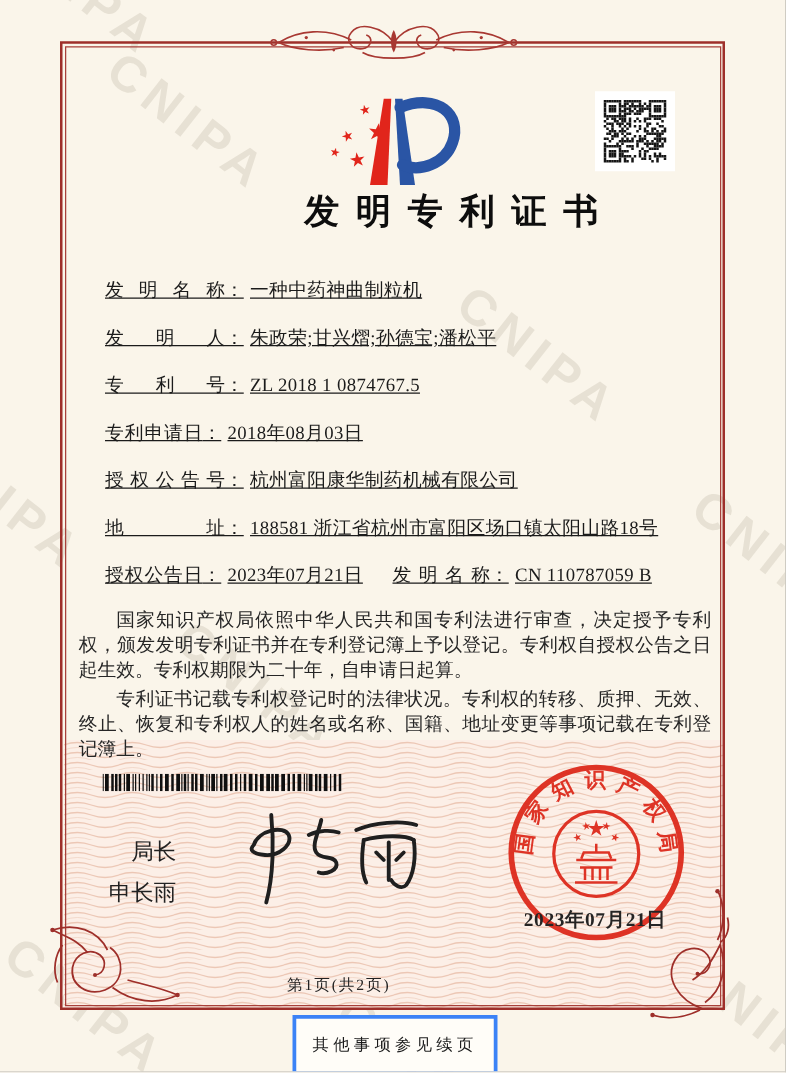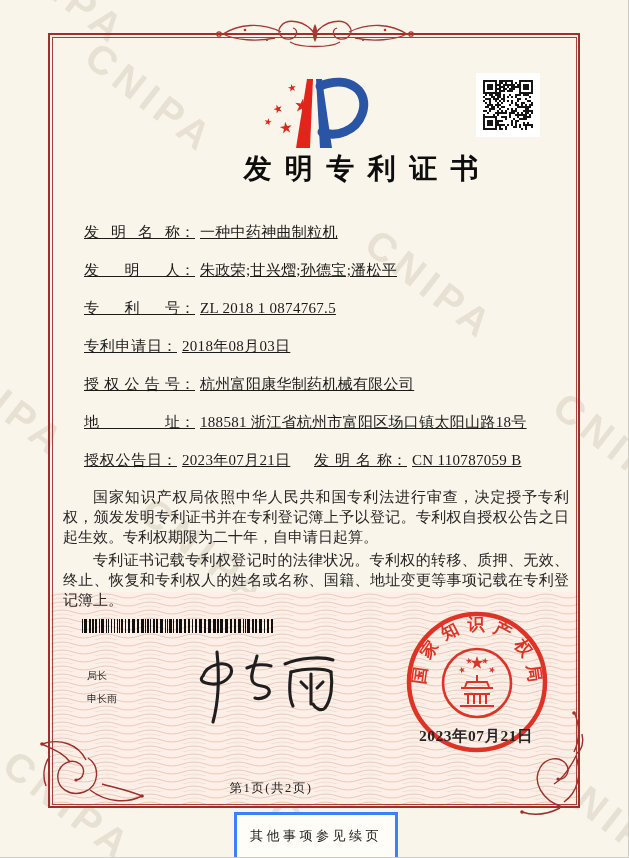--- a/index.html
+++ b/index.html
@@ -23,21 +23,21 @@
   .flabel5{width:78px;}
   .fcolon{display:inline-block;width:14px;}
   .fvalue{margin-left:6px;letter-spacing:0.3px;}
   .fvalue-fixed{width:118px;margin-right:14px;}
   .paras{position:absolute;left:63px;top:487px;width:506px;font-size:15px;line-height:20px;
          color:#262626;text-align:justify;}
   .paras p{margin:0 0 3px 0;text-indent:2em;}
   .band{position:absolute;left:51px;top:592px;}
   .barcode{position:absolute;left:82px;top:619px;}
   .officer{position:absolute;left:87px;top:669px;font-family:"Liberation Sans","DejaVu Sans",sans-serif;
-           font-size:10px;color:#222;}
+           font-size:18px;color:#222;text-align:right;}
   .officer div{margin-bottom:9px;}
   .signature{position:absolute;left:183px;top:638px;}
   .seal{position:absolute;left:402px;top:607px;}
   .page-num{position:absolute;left:52px;top:780px;width:438px;text-align:center;font-size:12.5px;
             color:#222;letter-spacing:1.5px;}
   .note-box{position:absolute;left:234px;top:812px;background:#fffdf8;border:3px solid #3b82f6;
             padding:12px 13px;font-size:13px;color:#1b1b1b;letter-spacing:3.5px;white-space:nowrap;}
 </style>
 </head>
 <body>

